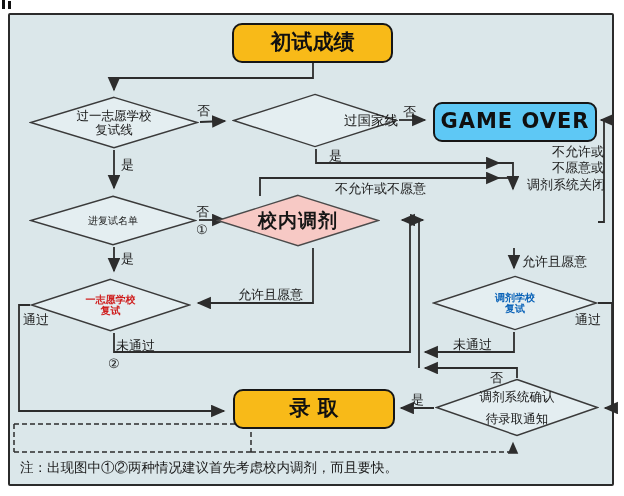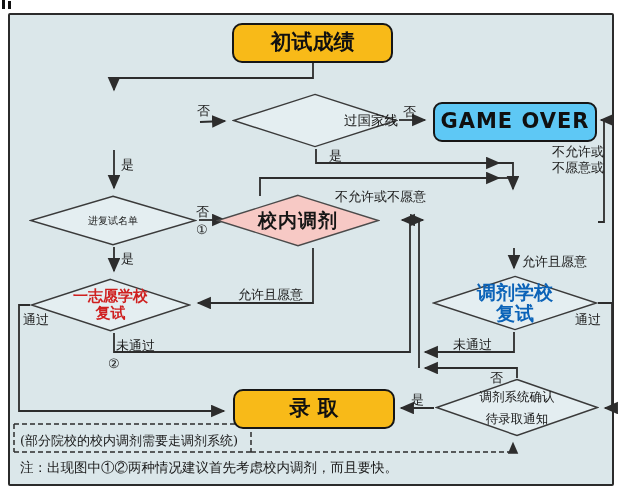--- a/index.html
+++ b/index.html
@@ -9,22 +9,22 @@
   .node{position:absolute;display:flex;flex-direction:column;align-items:center;justify-content:center;text-align:center;box-sizing:border-box;line-height:1.12;}
   .rnode{border:2px solid #161616;border-radius:10px;font-weight:bold;color:#101010;}
   .yellow{background:#f8ba18;}
   .blue{background:#5ec8f5;}
   .dsvg{position:absolute;left:0;top:0;width:100%;height:100%;}
   .dsvg polygon{fill:#e4eef1;stroke:#3a3a3a;stroke-width:1.4;vector-effect:non-scaling-stroke;}
   .pink .dsvg polygon{fill:#f7c9c5;stroke:#4a4a4a;}
   .dtext{position:relative;z-index:2;color:#161616;}
   .small{font-size:12.5px;}
   .big{font-size:19px;font-weight:bold;letter-spacing:1px;}
-  .redtxt{color:#cf1f1f;font-weight:bold;font-size:15px;}
-  .bluetxt{color:#0b63b8;font-weight:bold;font-size:19px;}
+  .redtxt{color:#cf1f1f;font-weight:bold;font-size:10px;}
+  .bluetxt{color:#0b63b8;font-weight:bold;font-size:10px;}
   .lbl{position:absolute;font-size:13px;color:#1c1c1c;white-space:nowrap;font-family:"DejaVu Serif","Liberation Serif",serif;z-index:3;}
   .note{position:absolute;font-size:13px;color:#1a1a1a;white-space:nowrap;font-family:"DejaVu Serif","Liberation Serif",serif;z-index:3;}
   .artifact{position:absolute;background:#111;}
   .start-label{font-size:21px;}
   .go-label{font-size:21px;letter-spacing:1px;}
   .admit-label{font-size:21px;letter-spacing:7px;padding-left:7px;}
 </style>
 </head>
 <body>
 
@@ -75,20 +75,27 @@
   <div class="node rnode blue" style="left:433px;top:102px;width:164px;height:40px;border-radius:9px;">
     <span class="go-label">GAME OVER</span>
   </div>
   <div class="node rnode yellow" style="left:232px;top:23px;width:161px;height:40px;">
     <span class="start-label">初试成绩</span>
   </div>
   <div class="node rnode yellow" style="left:233px;top:389px;width:162px;height:40px;">
     <span class="admit-label">录取</span>
   </div>
 
+  <div class="node" style="left:29px;top:96px;width:170px;height:53px;">
+    <svg class="dsvg" viewBox="0 0 100 40" preserveAspectRatio="none">
+        <polygon points="50,1 99,20 50,39 1,20"></polygon>
+      </svg>
+    <span class="dtext small">过一志愿学校</span>
+    <span class="dtext small">复试线</span>
+  </div>
   <div class="node" style="left:232px;top:93px;width:166px;height:55px;align-items:flex-end;">
     <svg class="dsvg" viewBox="0 0 100 40" preserveAspectRatio="none">
         <polygon points="50,1 99,20 50,39 1,20"></polygon>
       </svg>
     <span class="dtext" style="font-size:13.5px;">过国家线</span>
   </div>
   <div class="node" style="left:29px;top:195px;width:168px;height:51px;">
     <svg class="dsvg" viewBox="0 0 100 40" preserveAspectRatio="none">
         <polygon points="50,1 99,20 50,39 1,20"></polygon>
       </svg>
@@ -122,29 +129,29 @@
     <span class="dtext" style="font-size:12.5px;margin-top:8px;">待录取通知</span>
   </div>
 
   <span class="lbl" style="left:197px;top:102px;">否</span>
   <span class="lbl" style="left:403px;top:103px;">否</span>
   <span class="lbl" style="left:121px;top:156px;">是</span>
   <span class="lbl" style="left:329px;top:147px;">是</span>
   <span class="lbl" style="left:196px;top:203px;">否</span>
   <span class="lbl" style="left:196px;top:222px;">①</span>
   <span class="lbl" style="left:121px;top:250px;">是</span>
-  <span class="lbl" style="left:335px;top:188px;">不允许或不愿意</span>
+  <span class="lbl" style="left:335px;top:180px;">不允许或不愿意</span>
   <span class="lbl" style="left:238px;top:286px;">允许且愿意</span>
   <span class="lbl" style="left:522px;top:253px;">允许且愿意</span>
   <span class="lbl" style="left:23px;top:311px;">通过</span>
   <span class="lbl" style="left:575px;top:311px;">通过</span>
   <span class="lbl" style="left:116px;top:337px;">未通过</span>
   <span class="lbl" style="left:108px;top:356px;">②</span>
   <span class="lbl" style="left:453px;top:336px;">未通过</span>
   <span class="lbl" style="left:490px;top:369px;">否</span>
   <span class="lbl" style="left:411px;top:391px;">是</span>
   <span class="lbl" style="left:552px;top:143px;">不允许或</span>
   <span class="lbl" style="left:552px;top:159px;">不愿意或</span>
+  <span class="lbl" style="left:527px;top:176px;">调剂系统关闭</span>
 
-  <span class="note" style="left:20px;top:432px;">(部分院校的校内调剂需要走调剂系统)</span>
   <span class="note" style="left:20px;top:459px;font-size:13.5px;">注：出现图中①②两种情况建议首先考虑校内调剂，而且要快。</span>
 
 </div>
 
 </body></html>

